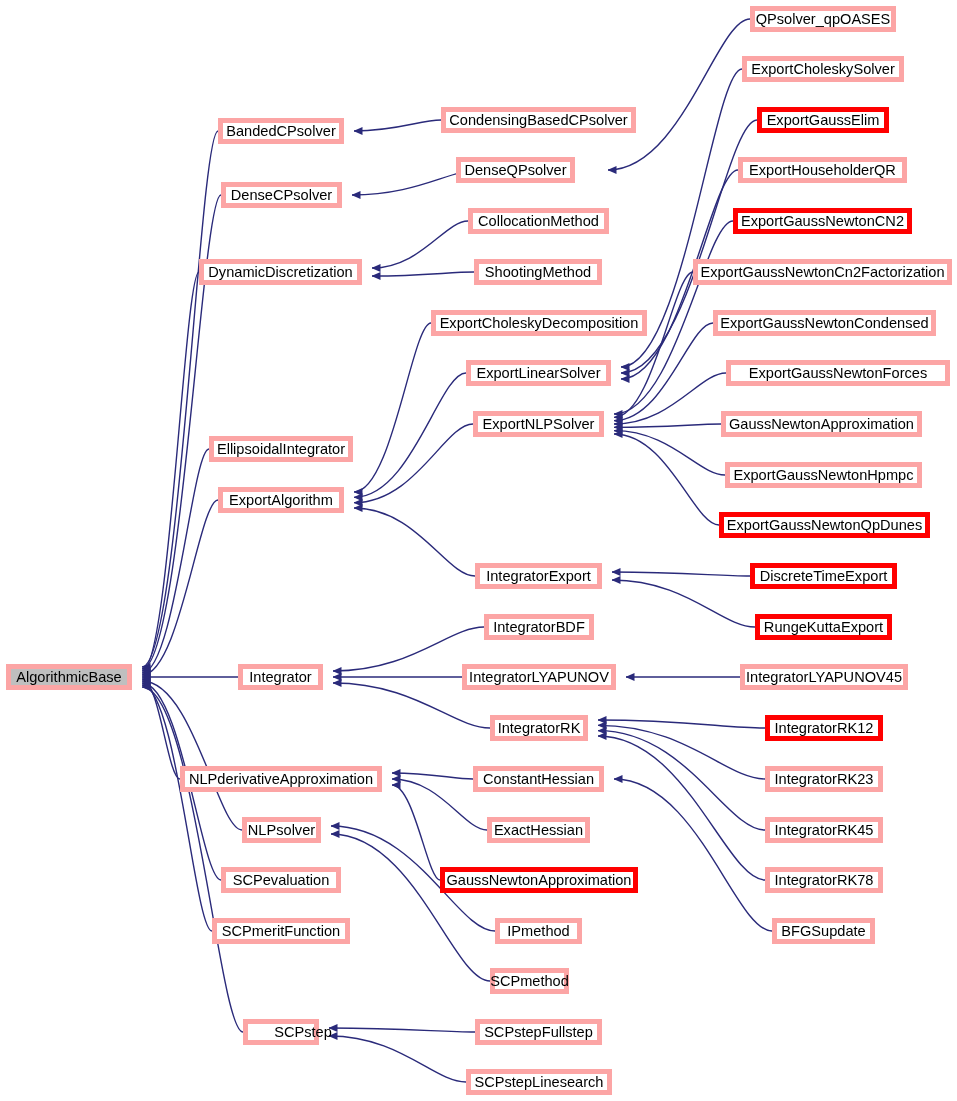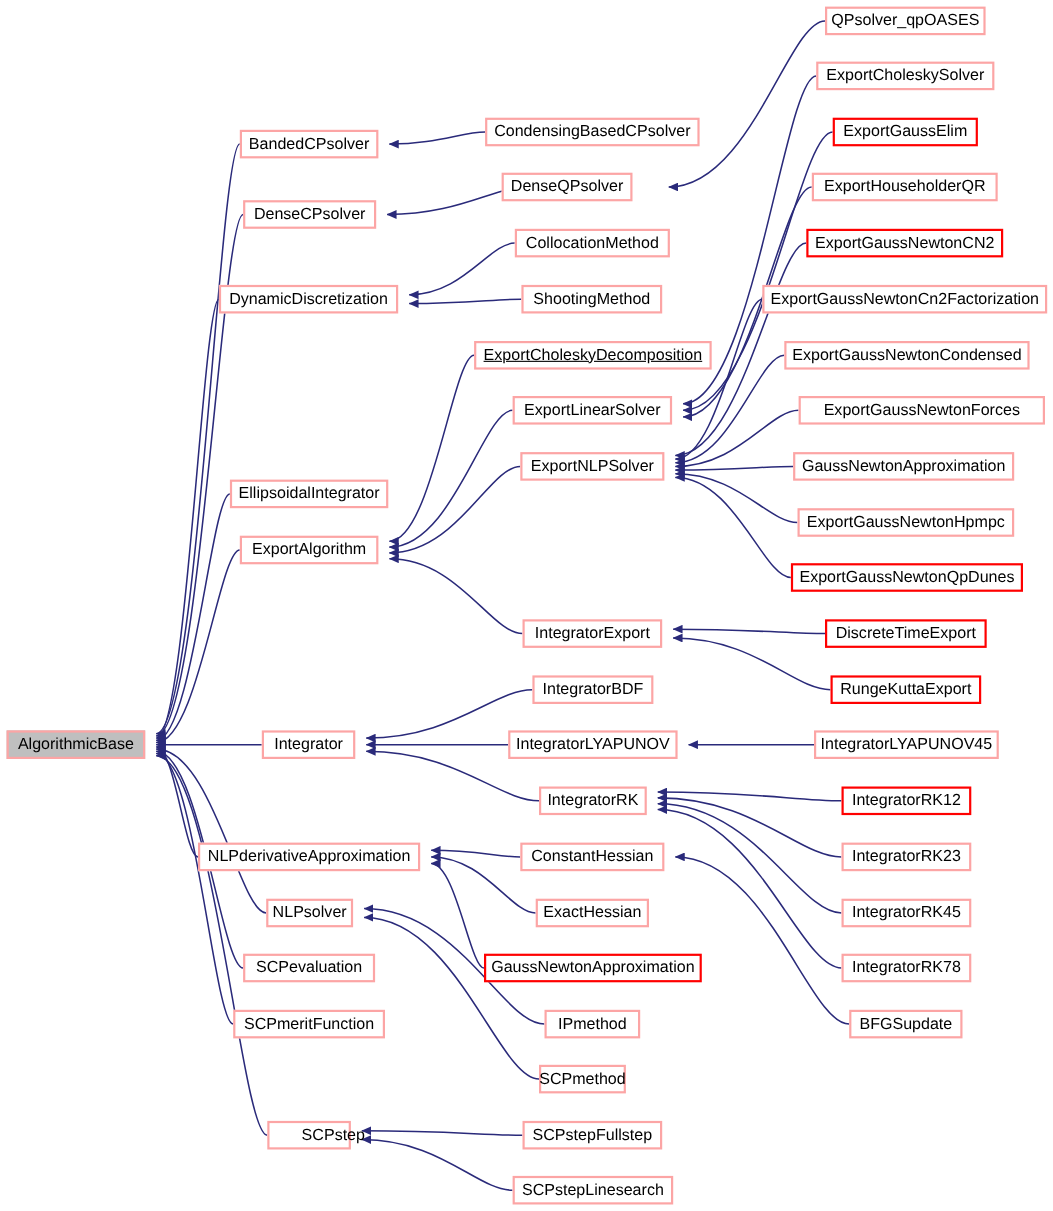--- a/index.html
+++ b/index.html
@@ -19,21 +19,21 @@
     left: 0;
     top: 0;
     width: 957px;
     height: 1101px;
     pointer-events: none;
   }
   .node {
     position: absolute;
     box-sizing: border-box;
     background: #ffffff;
-    border: 2px solid #fca5a5;
+    border: 5px solid #fca5a5;
     display: flex;
     align-items: center;
     justify-content: center;
     font-size: 14.6px;
     line-height: 1;
     color: #000000;
     white-space: nowrap;
     letter-spacing: 0px;
     cursor: pointer;
   }
@@ -150,21 +150,21 @@
       </div>
       <div class="node" style="left: 456px; top: 157px; width: 119px; height: 26px;">
         <span class="node-label">DenseQPsolver</span>
       </div>
       <div class="node" style="left: 468px; top: 208px; width: 141px; height: 26px;">
         <span class="node-label">CollocationMethod</span>
       </div>
       <div class="node" style="left: 474px; top: 259px; width: 128px; height: 26px;">
         <span class="node-label">ShootingMethod</span>
       </div>
-      <div class="node" style="left: 431px; top: 310px; width: 216px; height: 26px; text-decoration: underline;">
+      <div class="node" style="left: 431px; top: 310px; width: 216px; height: 26px;">
         <span class="node-label">ExportCholeskyDecomposition</span>
       </div>
       <div class="node" style="left: 466px; top: 360px; width: 145px; height: 26px;">
         <span class="node-label">ExportLinearSolver</span>
       </div>
       <div class="node" style="left: 473px; top: 411px; width: 131px; height: 26px;">
         <span class="node-label">ExportNLPSolver</span>
       </div>
       <div class="node" style="left: 475px; top: 563px; width: 127px; height: 26px;">
         <span class="node-label">IntegratorExport</span>

